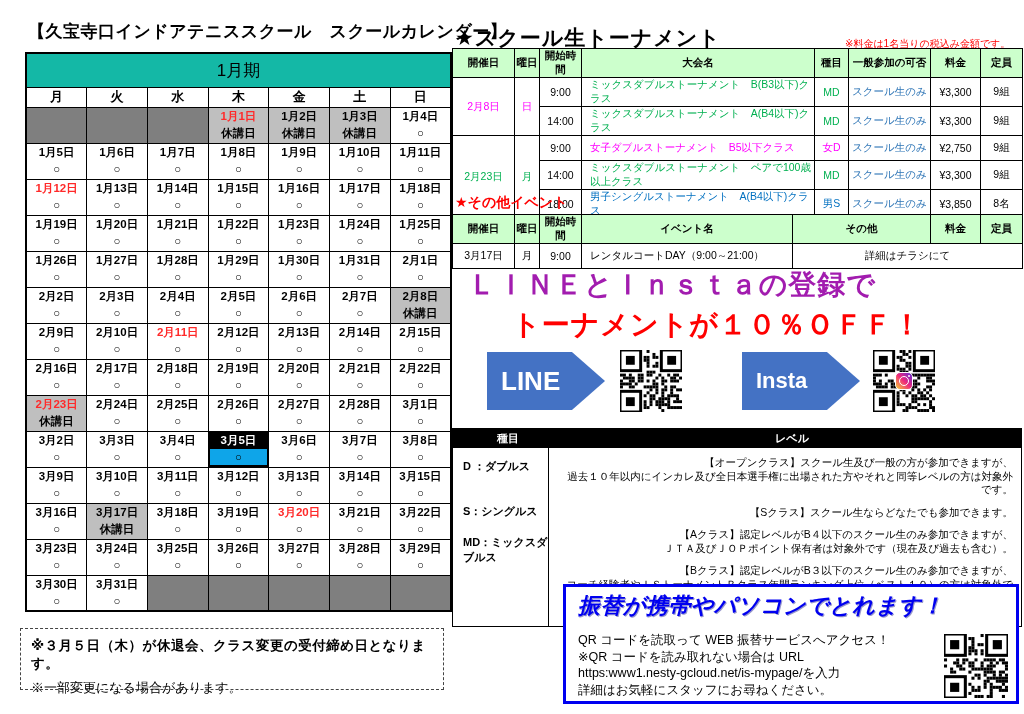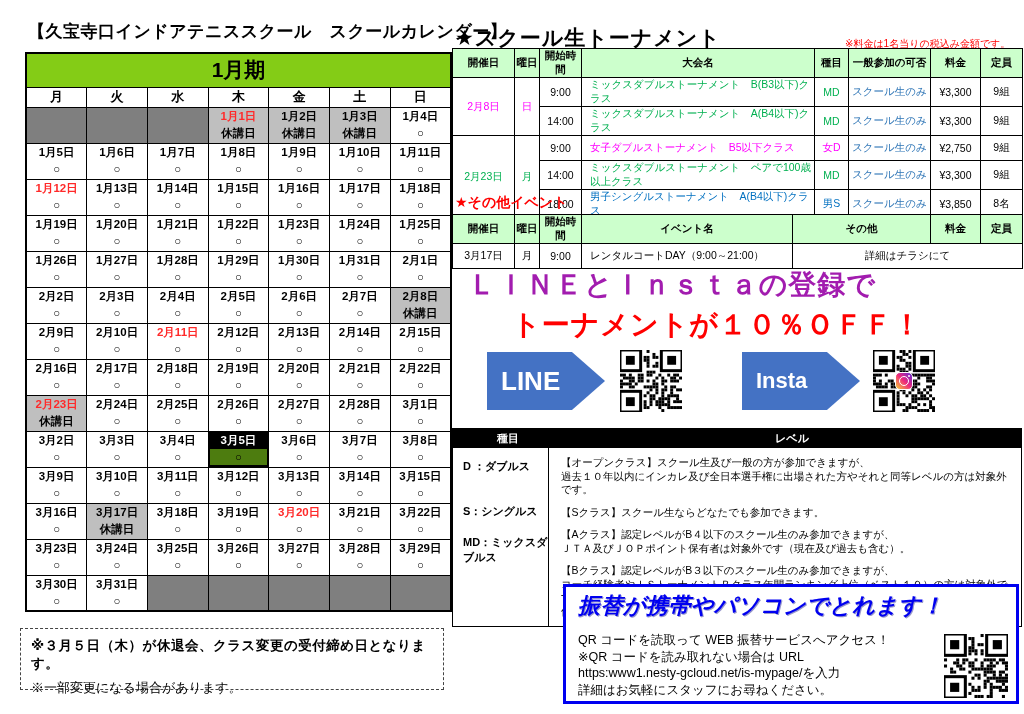--- a/index.html
+++ b/index.html
@@ -5,29 +5,29 @@
   * { margin:0; padding:0; box-sizing:border-box; }
   html,body { background:#ffffff; }
   body { font-family:"Liberation Sans","DejaVu Sans",sans-serif; color:#000; }
   .page { position:relative; width:1024px; height:714px; background:#fff; overflow:hidden;border-radius:6px; }
 
   
   .cal-title { position:absolute; left:28px; top:20px; font-size:17px; font-weight:bold; letter-spacing:.5px; }
 
   table.calendar { position:absolute; left:25px; top:52px; width:427px; border-collapse:collapse; table-layout:fixed; border:2px solid #000; }
   table.calendar th, table.calendar td { border:1px solid #000; text-align:center; vertical-align:middle; }
-  .cal-term { font-size:21px; font-weight:bold; height:34px; background:#84cc16; }
+  .cal-term { font-size:17px; font-weight:normal; height:34px; background:#14b8a6; }
   .cal-dow { font-size:13px; font-weight:bold; height:20px; background:#fff; }
   td.cal-cell { height:36px; padding:0; }
   .cal-date { font-size:11.5px; font-weight:bold; line-height:17px; height:17px; }
   .cal-status { font-size:11.5px; font-weight:bold; line-height:17px; height:17px; }
   .cal-e { background:#7f7f7f; }
   .cal-c { background:#bfbfbf; }
   .cal-o { background:#fff; }
-  .cal-h { background:#4d7c0f; outline:2.5px solid #000; outline-offset:-2px; }
+  .cal-h { background:#0ea5e9; outline:2.5px solid #000; outline-offset:-2px; }
   .cal-h .cal-date { background:#000; color:#fff; }
   .red { color:#ff2a2a; }
 
   .note-box { position:absolute; left:20px; top:628px; width:424px; height:62px; border:1.5px dashed #444; padding:8px 10px 0 10px; background:#fff; }
   .note-line1 { font-size:13.5px; font-weight:bold; letter-spacing:.5px; margin-bottom:6px; }
   .note-line2 { font-size:13px; font-family:"Liberation Serif","DejaVu Serif",serif; }
 
   
   .tourney-title { position:absolute; left:455px; top:24px; font-size:21px; font-weight:bold; color:#000000; letter-spacing:1px; }
   .fee-note { position:absolute; left:845px; top:37px; font-size:10px; color:#ff0000; text-decoration:underline; }
@@ -58,21 +58,21 @@
 
   
   .levels { position:absolute; left:452px; top:428px; width:570px; border:1.5px solid #000; background:#fff; }
   .levels-head { display:flex; background:#000; color:#fff; font-size:11px; font-weight:bold; height:19px; align-items:center; }
   .levels-head .h-cat { width:110px; text-align:center; }
   .levels-head .h-desc { flex:1; text-align:center; }
   .levels-body { display:flex; }
   .levels-cats { width:96px; border-right:1px solid #000; padding:11px 0 8px 10px; }
   .levels-cats div { font-size:11px; font-weight:bold; }
   .levels-descs { flex:1; padding:8px 8px 8px 12px; }
-  .lvl-par { font-size:10.5px; line-height:13.5px; margin-bottom:9px; }
+  .lvl-par { font-size:10.5px; line-height:13.5px; margin-bottom:9px;text-align:right; }
   .lvl-par:last-child { margin-bottom:0; }
 
   
   .furikae { position:absolute; left:563px; top:584px; width:456px; height:120px; border:3px solid #0000f0; background:#fff; padding:4px 8px 0 12px; }
   .furikae-title { font-size:22px; font-weight:bold; font-style:italic; color:#0000f0; letter-spacing:.5px; text-shadow:1px 1px 0 #99c; }
   .furikae-row { display:flex; margin-top:11px; }
   .furikae-lines { flex:1; font-size:12.5px; line-height:16.5px; }
   .furikae-qr { width:64px; height:64px; position:relative; margin-top:2px; }
   svg.qrsvg { width:100%; height:100%; display:block; }
 </style>

